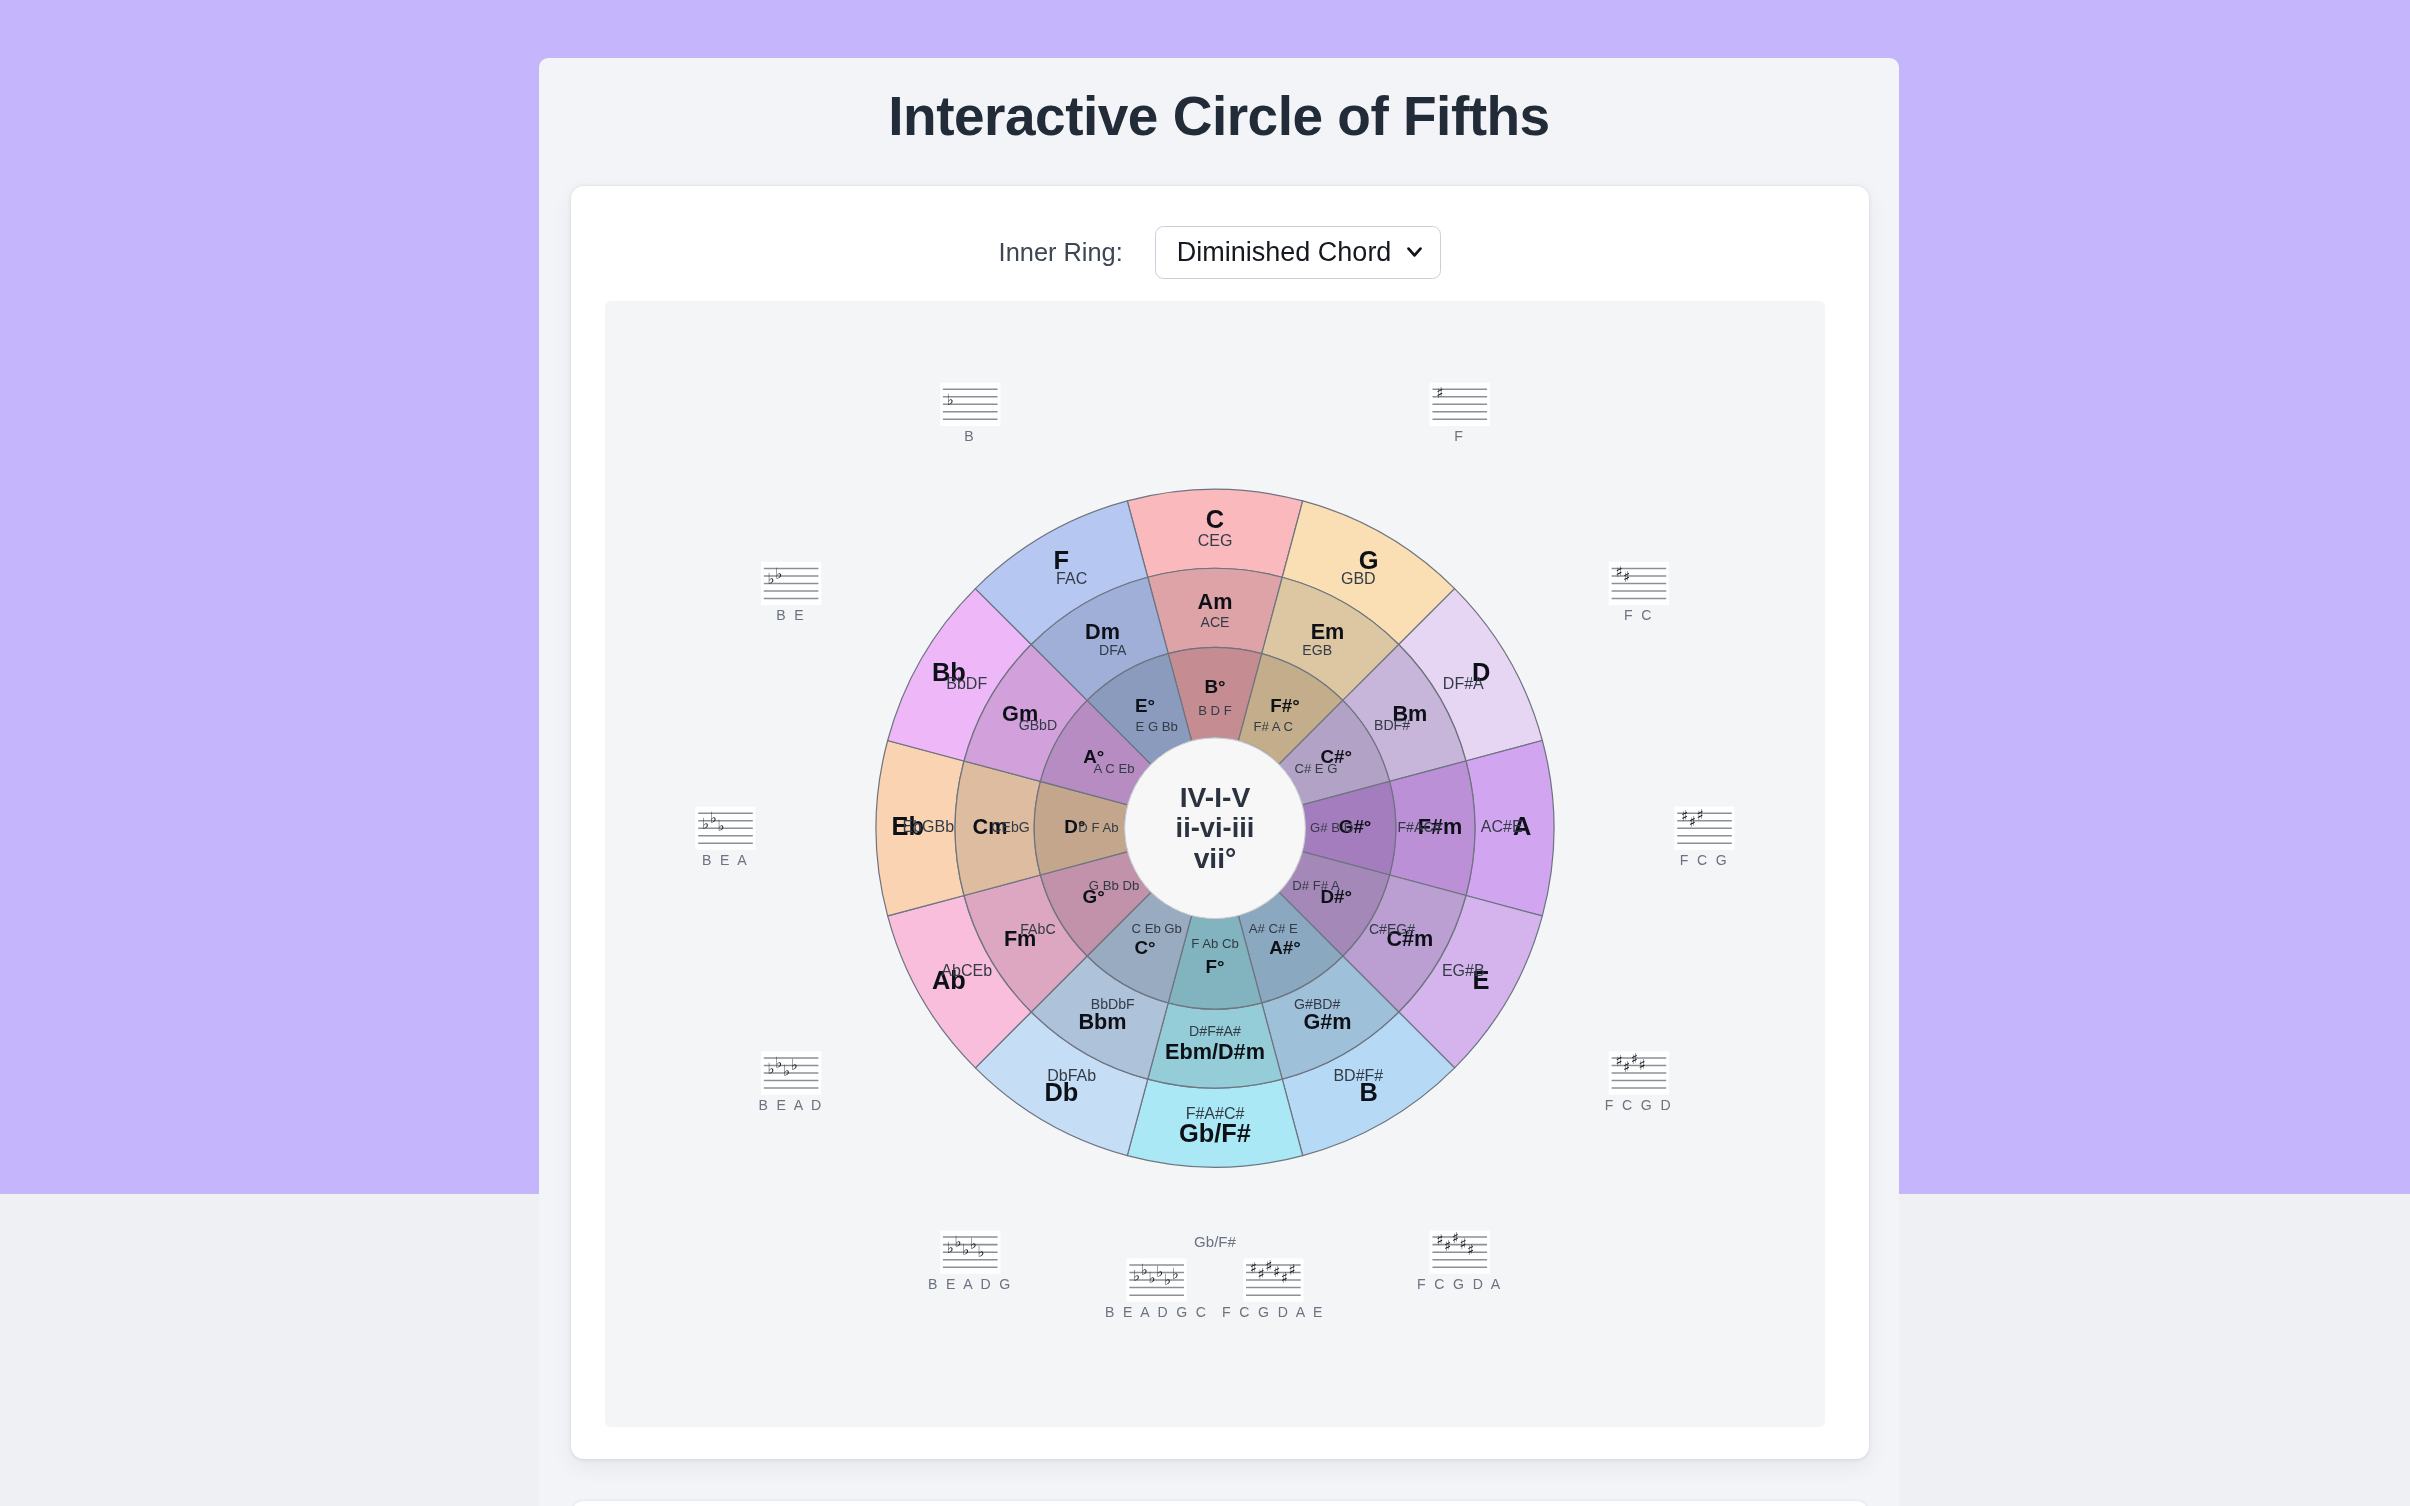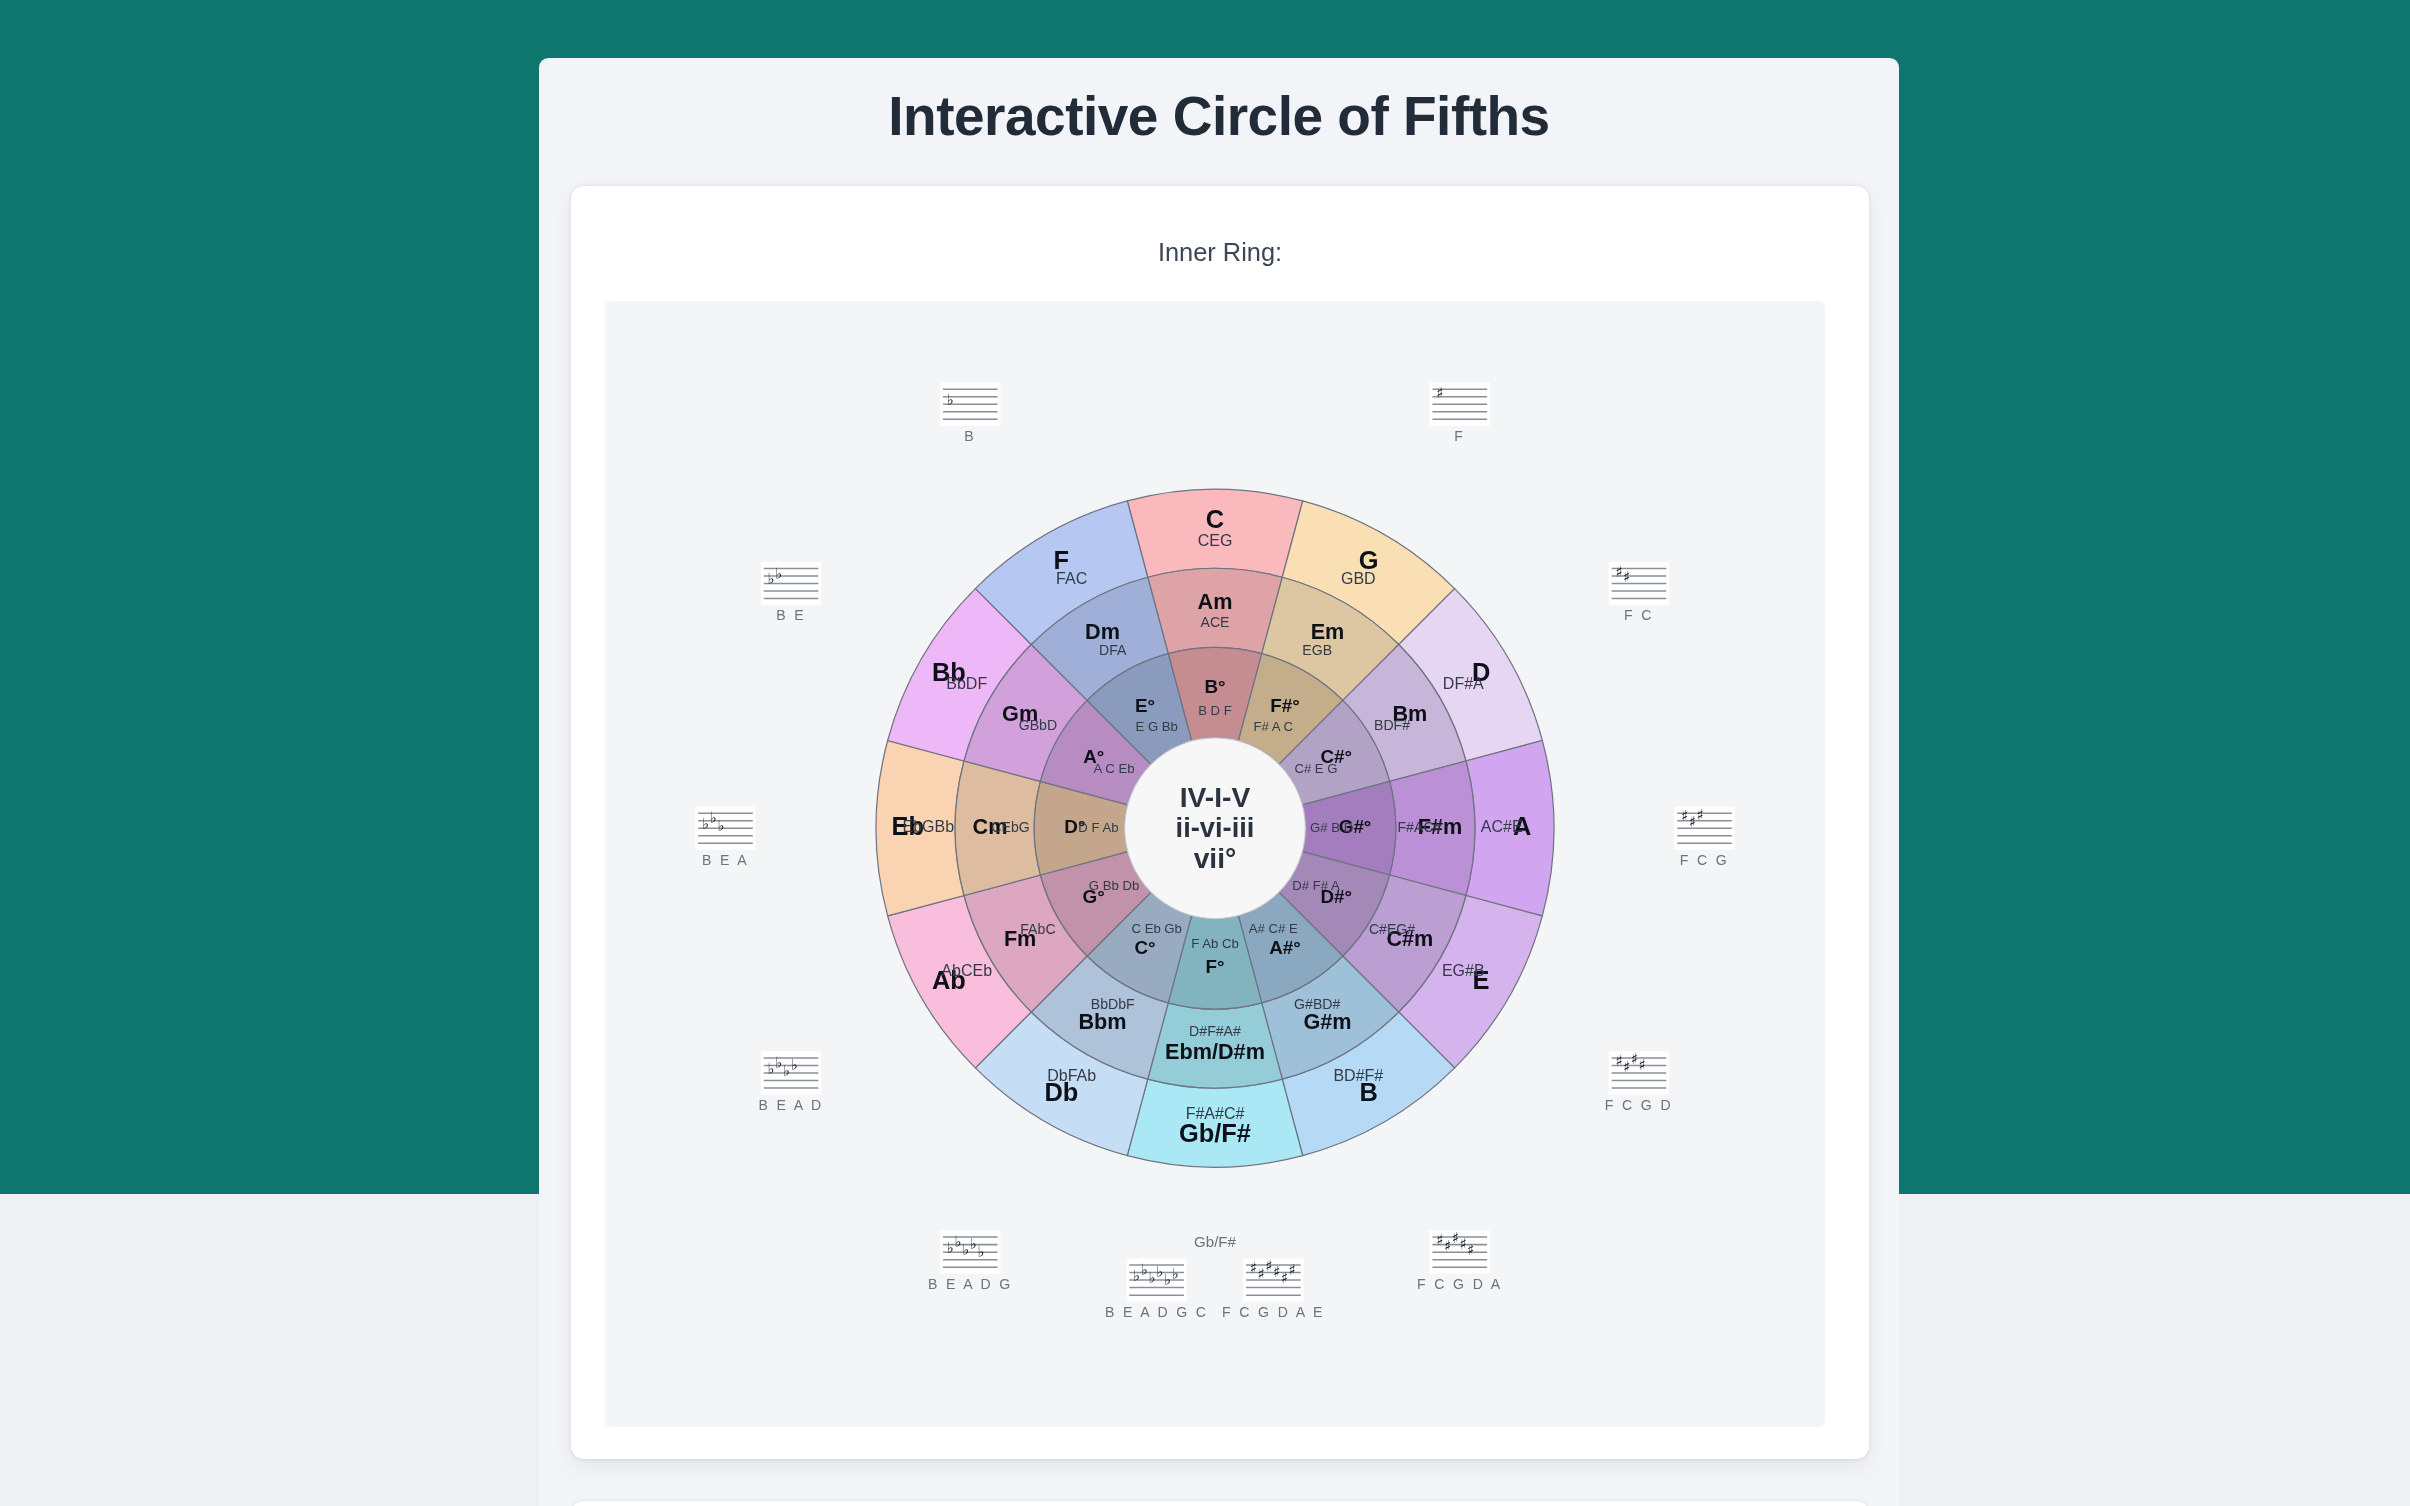--- a/index.html
+++ b/index.html
@@ -6,21 +6,21 @@
   html, body {
     margin: 0; padding: 0;
     width: 2411px; height: 1507px;
     background: #eef0f4;
     font-family: "Liberation Sans", sans-serif;
     overflow: hidden;
   }
   #page {
     position: relative;
     width: 2411px; height: 1194px;
-    background: #0f766e;
+    background: #c4b5fd;
   }
   
   .page-panel {
     position: absolute;
     left: 539px; top: 58px;
     width: 1360px; height: 1469px;
     background: #f2f4f7;
     border-radius: 9.4px;
   }
   .page-title {
@@ -120,20 +120,26 @@
   <div class="page-panel">
     <div class="page-title">Interactive Circle of Fifths</div>
   </div>
 
   <div class="card">
 
     <div class="controls">
 
       <div class="ctrl-group">
         <span class="ctrl-label">Inner Ring:</span>
+        <div class="ctrl-select">
+          <span>Diminished Chord</span>
+          <svg class="chev" viewBox="0 0 20 20">
+            <path d="M3 6 L10 14 L17 6" fill="none" stroke="#111418" stroke-width="3.2" stroke-linecap="round" stroke-linejoin="round"></path>
+          </svg>
+        </div>
       </div>
 
 
     </div>
 
     <div class="diagram">
       <svg id="cof" width="1220" height="1126" viewBox="0 0 1296 1196">
           <g>
             <g>
               <path d="M 554.8251437630925 212.2667025359354 A 360 360 0 0 1 741.1748562369074 212.2667025359354 L 719.4340564482957 293.40447194421716 A 276 276 0 0 0 576.5659435517042 293.40447194421716 Z" fill="#f9b9bd" stroke="#6e7480" stroke-width="1.3"></path>

